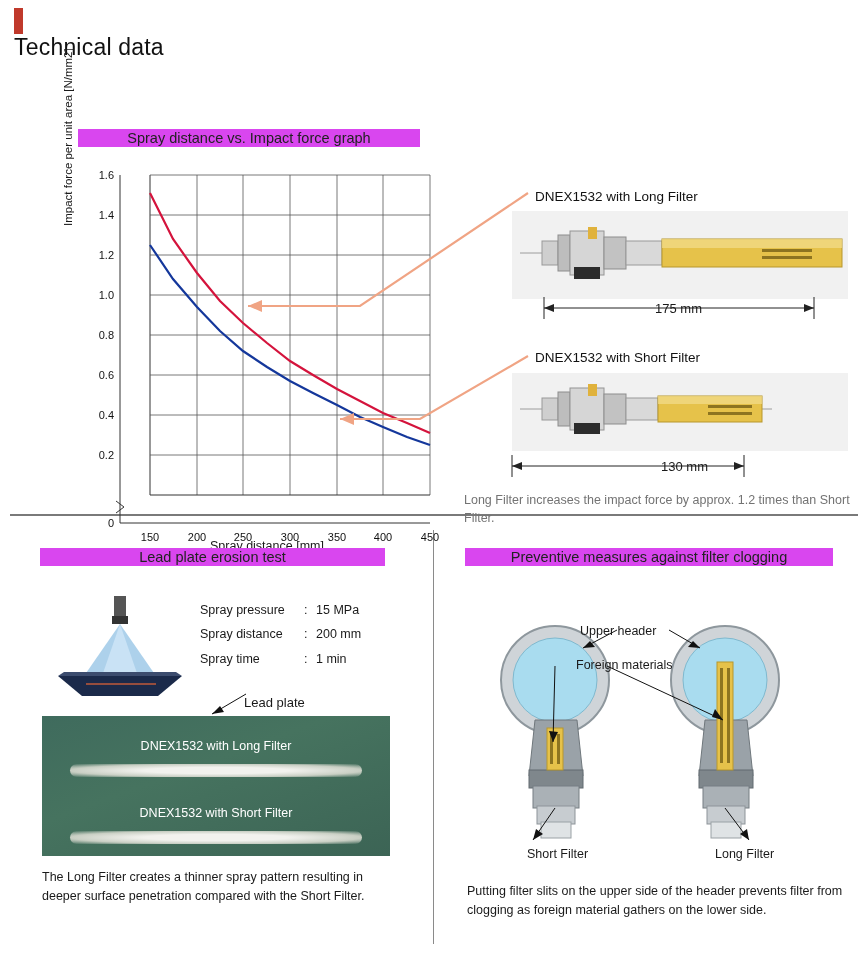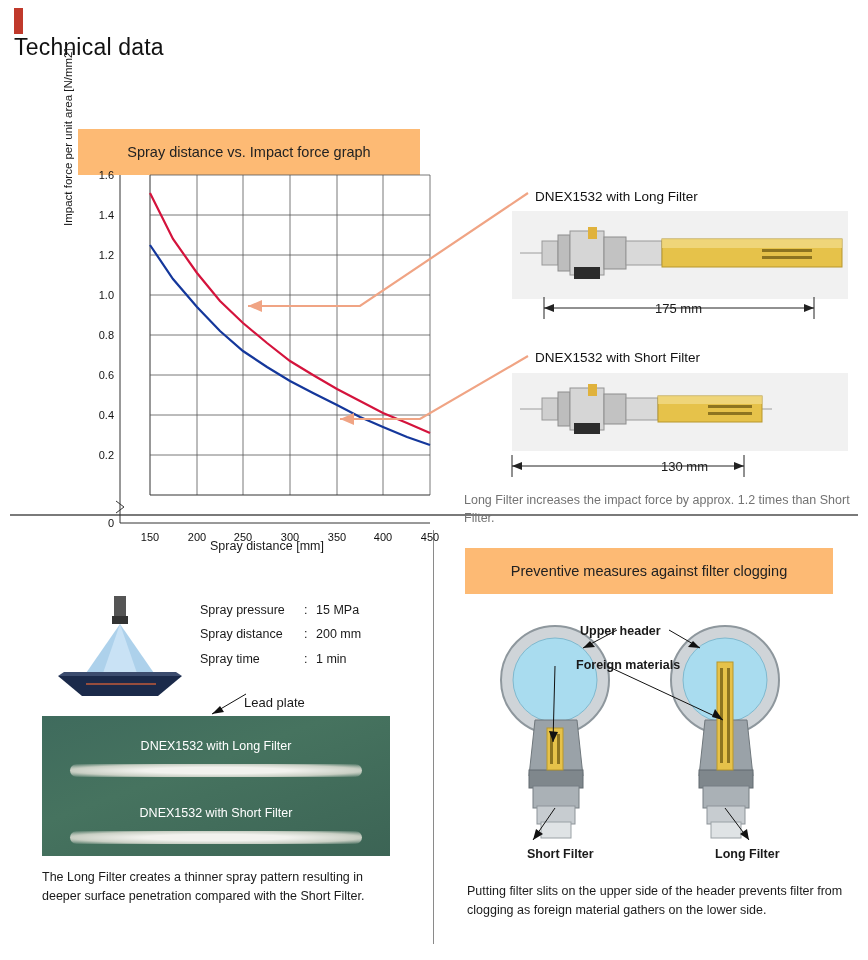--- a/index.html
+++ b/index.html
@@ -33,24 +33,24 @@
     position:absolute; left:10px; top:514px; width:848px;
     border-top: 2px solid #7a7a7a;
   }
   .vr-mid {
     position:absolute; left:433px; top:530px; height:414px;
     border-left: 1px solid #8a8a8a;
   }
 
   
   .chip {
-    background: #fdba74;
+    background: #d946ef;
     color: #222;
     font-size: 14.5px;
-    padding: 15px 16px;
+    padding: 1px 16px;
     display: inline-block;
   }
 
   
   .top-section { position: relative; height: 460px; }
   .chip-graph { position:absolute; left:78px; top:68px; width:342px; text-align:center;}
 
   .graph-wrap { position:absolute; left:60px; top:104px; width:400px; height:390px; }
 
   
@@ -111,21 +111,21 @@
 
   .note-bl {
     position:absolute; left:32px; top:338px; width:330px;
     font-size:12.5px; line-height:1.5;
   }
 
   
   .br { position:absolute; left:445px; top:530px; width:415px; height:420px; }
   .chip-prev { position:absolute; left:20px; top:18px; width:368px; text-align:center; }
 
-  .diag-label { position:absolute; font-size:12.5px;font-weight:bold; }
+  .diag-label { position:absolute; font-size:12.5px; }
   .lbl-upper  { left:135px; top:94px; }
   .lbl-foreign{ left:83px; top:128px;margin-left:48px; }
   .lbl-shortf { left:82px; top:317px; }
   .lbl-longf  { left:270px; top:317px; }
 
   .note-br {
     position:absolute; left:22px; top:352px; width:390px;
     font-size:12.5px; line-height:1.5;
   }
   svg { display:block; }
@@ -263,20 +263,21 @@
     <path d="M236,11 l-10,-4 l0,8 z" fill="#222"></path>
     <line x1="4" y1="0" x2="4" y2="22" stroke="#222" stroke-width="1"></line>
     <line x1="236" y1="0" x2="236" y2="22" stroke="#222" stroke-width="1"></line>
   </svg>
   <div class="dim-text dim2">130  mm</div>
 
   <div class="note-top">Long Filter increases the impact force by approx. 1.2 times than Short Filter.</div>
 </div>
 
 <div class="bl">
+  <div class="chip chip-lead">Lead plate erosion test</div>
 
   <svg style="position:absolute;left:42px;top:66px;" width="140" height="110">
     <rect x="62" y="0" width="12" height="22" fill="#555"></rect>
     <rect x="60" y="20" width="16" height="8" fill="#333"></rect>
     <path d="M68,28 L32,80 L104,80 Z" fill="#9fc9e8" opacity="0.85"></path>
     <path d="M68,28 L50,80 L86,80 Z" fill="#cfe6f7" opacity="0.8"></path>
     <path d="M6,80 L130,80 L106,100 L30,100 Z" fill="#1b2a4a"></path>
     <path d="M6,80 L130,80 L124,76 L12,76 Z" fill="#3c4c6e"></path>
     <line x1="34" y1="88" x2="104" y2="88" stroke="#c05a3a" stroke-width="1.4"></line>
   </svg>

